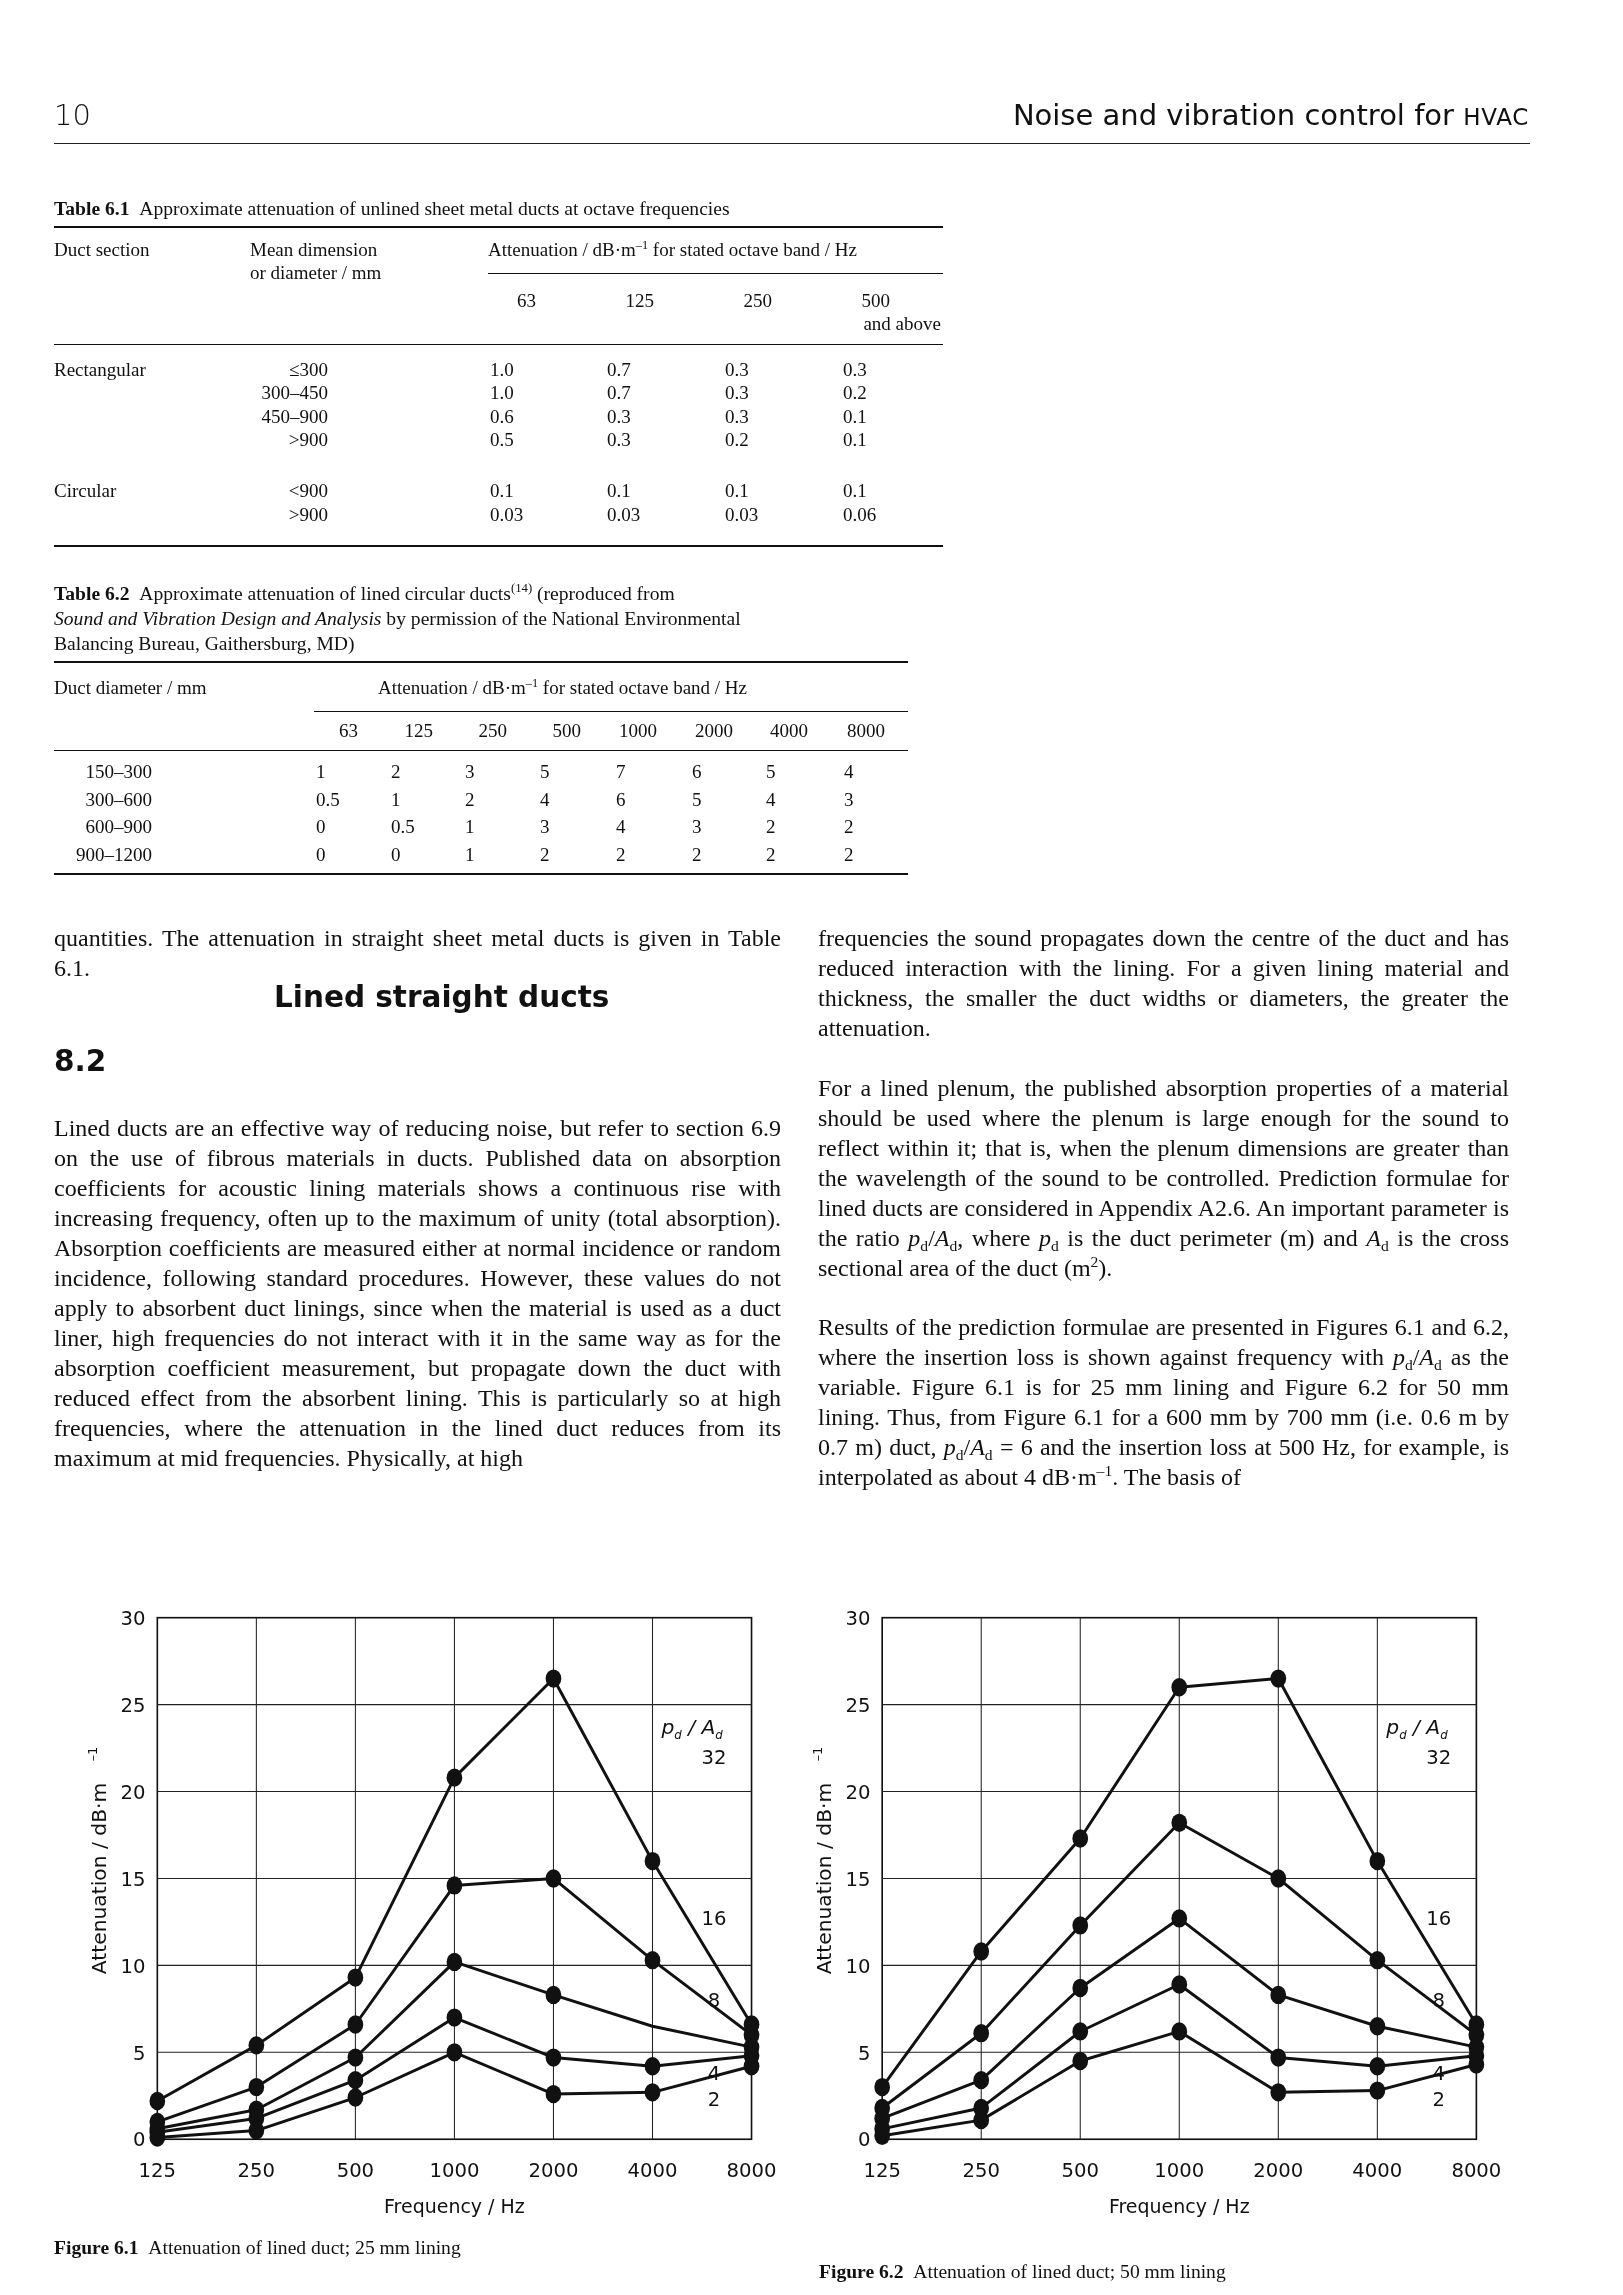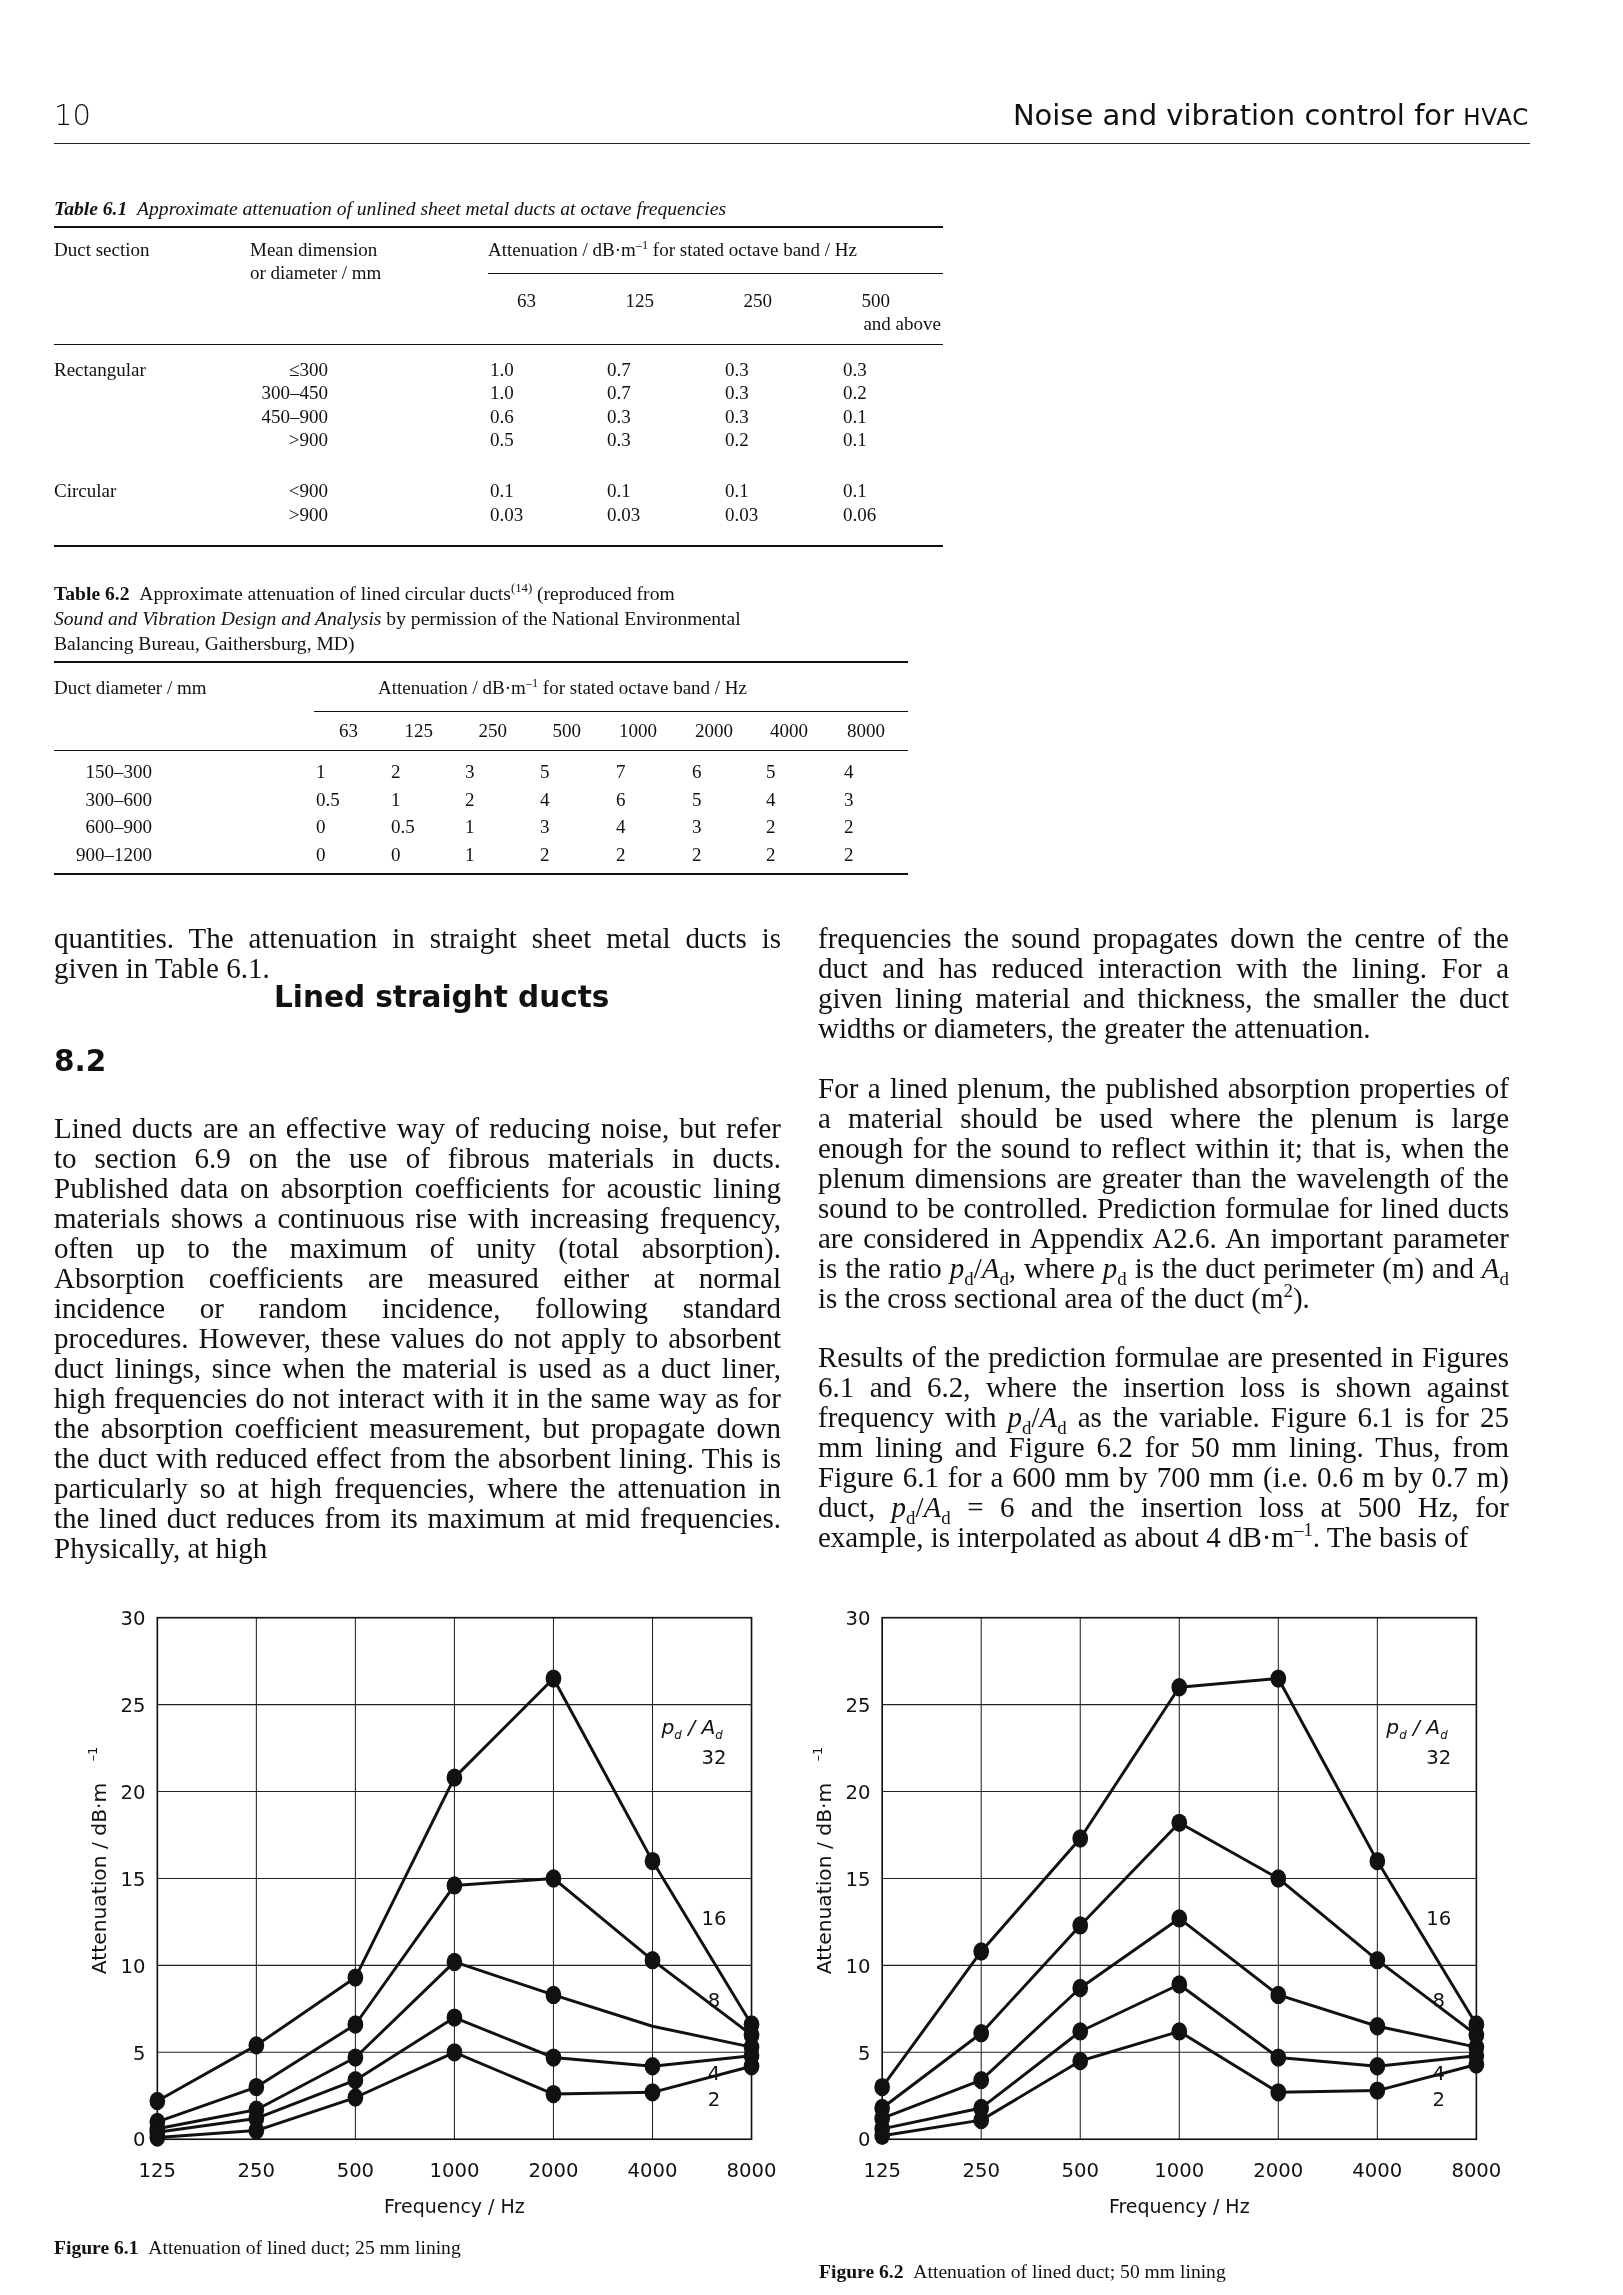--- a/index.html
+++ b/index.html
@@ -15,40 +15,40 @@
   
   .tcap { font-size: 19.6px; line-height: 25px; }
   .tcap b { font-weight: bold; }
   .rule-thick { position: absolute; height: 2px; background: #111; }
   .rule-thin { position: absolute; height: 1px; background: #111; }
   .cell { position: absolute; font-size: 19px; line-height: 22px; white-space: nowrap; }
   .r { text-align: right; }
   .c { text-align: right; }
 
   
-  .col { position: absolute; width: 727px; font-size: 29px; line-height: 30px; text-align: justify; }
+  .col { position: absolute; width: 727px; font-size: 24px; line-height: 30px; text-align: justify; }
   .col p { margin: 0 0 29.5px 0; }
   .sec-head { position: absolute; font-family: "DejaVu Sans", sans-serif; font-weight: bold; font-size: 29.5px; }
   sub { font-size: 0.65em; vertical-align: -0.35em; line-height: 0; }
   sup { font-size: 0.65em; vertical-align: 0.6em; line-height: 0; }
   i { font-style: italic; }
 
   
   .chart-svg { position: absolute; overflow: visible; }
   .chart-svg text { font-family: "DejaVu Sans", sans-serif; fill: #111; }
   .fig-cap { position: absolute; font-size: 19.6px; }
 </style>
 </head>
 <body>
 
 <div id="page-num" class="abs">10</div>
 <div id="running-head" class="abs"><span>Noise and vibration control for </span><span class="sc">HVAC</span></div>
 <div id="header-rule" class="abs"></div>
 
-<div class="abs tcap" style="left:54px; top:196px;font-style:italic;"><b>Table 6.1</b>&nbsp;&nbsp;<span>Approximate attenuation of unlined sheet metal ducts at octave frequencies</span></div>
+<div class="abs tcap" style="left:54px; top:196px;"><b>Table 6.1</b>&nbsp;&nbsp;<span>Approximate attenuation of unlined sheet metal ducts at octave frequencies</span></div>
 <div class="rule-thick" style="left:54px; top:226px; width:889px;"></div>
 
 <div class="cell" style="left:54px; top:239px;">Duct section</div>
 <div class="cell" style="left:250px; top:239px;">Mean dimension</div>
 <div class="cell" style="left:250px; top:262px;">or diameter / mm</div>
 <div class="cell" style="left:488px; top:239px;"><span>Attenuation / dB·m</span><sup>–1</sup><span> for stated octave band / Hz</span></div>
 <div class="rule-thin" style="left:488px; top:273px; width:455px;"></div>
 
 <div id="t1-bands">
     <div class="cell c" style="left:471px; top:290px; width:65px;">63</div>

